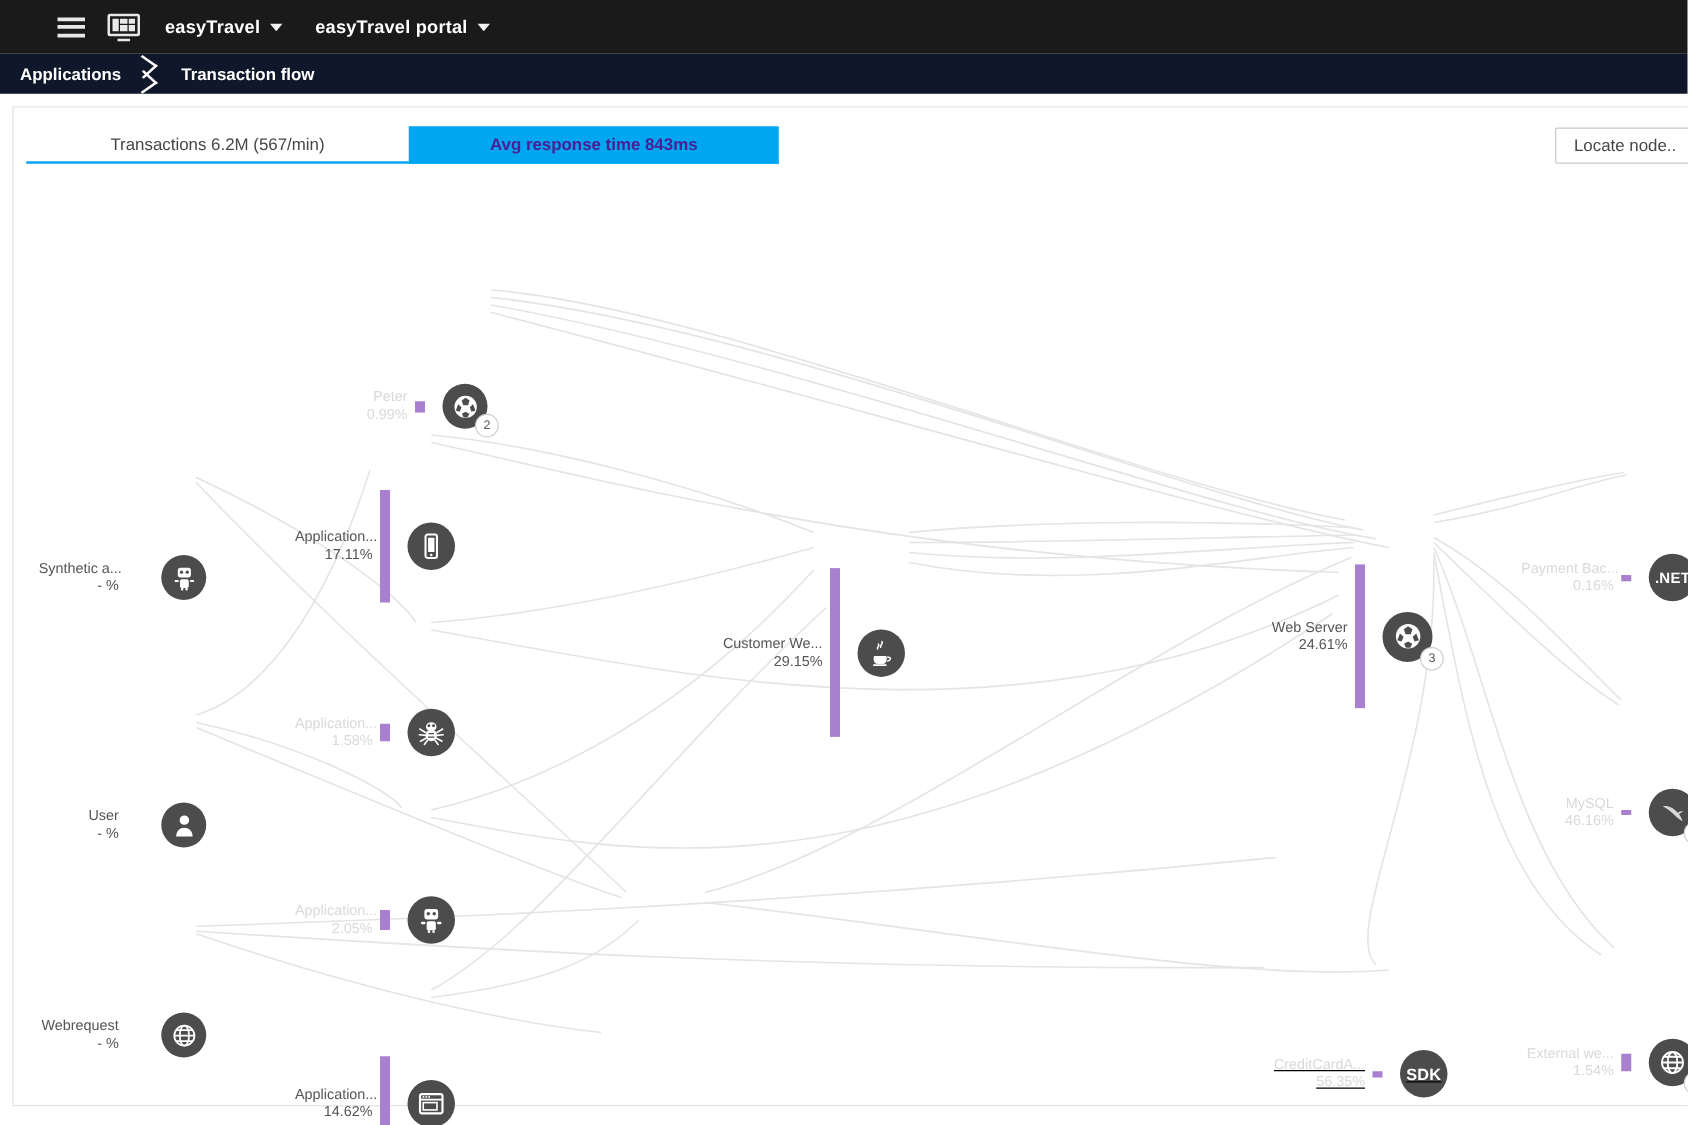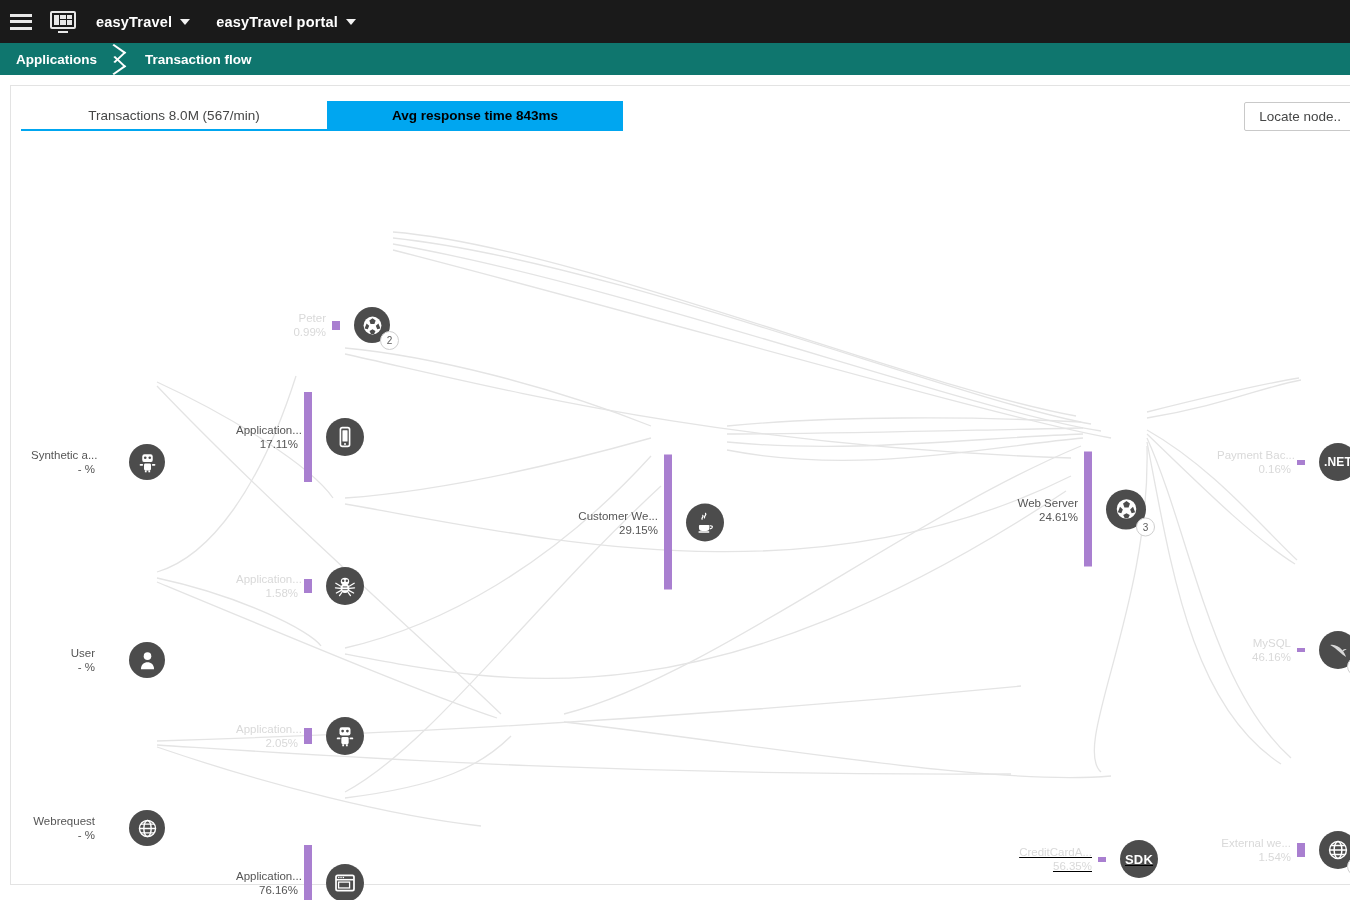--- a/index.html
+++ b/index.html
@@ -10,21 +10,21 @@
     background: #ffffff;
     font-family: "Liberation Sans", sans-serif;
     overflow: hidden;
   }
 
   
   .topbar {
     position: absolute; left: 0; top: 0;
     width: 1350px; height: 43px;
     background: #1a1a1a;
-    display: flex; align-items: center;
+    display: flex; align-items: center; padding-left: 36px;
   }
   .hamburger {
     width: 22px; height: 16px;
     margin-left: 10px; margin-right: 18px;
     display: flex; flex-direction: column; justify-content: space-between;
     cursor: pointer;
   }
   .hamburger span { display: block; height: 3px; background: #e8e8e8; border-radius: 0; }
 
   .dash-icon {
@@ -53,21 +53,21 @@
     width: 0; height: 0;
     border-left: 5px solid transparent; border-right: 5px solid transparent;
     border-top: 6px solid #ffffff;
     opacity: .95;
   }
 
   
   .crumbbar {
     position: absolute; left: 0; top: 43px;
     width: 1350px; height: 32px;
-    background: #0f766e;
+    background: #0f172a;
     display: flex; align-items: center;
   }
   .crumb {
     color: #ffffff; font-size: 13.5px; font-weight: bold;
     padding-left: 16px; cursor: pointer; white-space: nowrap;
   }
   .crumb.active { font-weight: bold; cursor: default; }
   .crumb-sep {
     width: 22px; height: 32px; position: relative; margin-left: 10px;
   }
@@ -105,21 +105,21 @@
     color: #454646;
     text-align: center;
     cursor: pointer;
     white-space: nowrap;
     min-width: 306px;
     border-bottom: 2px solid #00a6f0;
     background: #ffffff;
   }
   .tab.active {
     background: #00a6f0;
-    color: #000000;
+    color: #4c1d95;
     font-weight: bold;
     border-bottom: 2px solid #00a6f0;
     min-width: 296px;
   }
 
   .locate-btn {
     position: absolute; right: -6px; top: 16px;
     height: 29px; line-height: 27px;
     padding: 0 14px;
     border: 1px solid #c9c9c9;
@@ -215,21 +215,21 @@
 
 <div class="crumbbar">
   <div class="crumb">Applications</div>
   <div class="crumb-sep"></div>
   <div class="crumb active">Transaction flow</div>
 </div>
 
 <div class="panel">
 
   <div class="tabs">
-    <div class="tab">Transactions 8.0M (567/min)</div>
+    <div class="tab">Transactions 6.2M (567/min)</div>
     <div class="tab active">Avg response time 843ms</div>
   </div>
 
   <div class="locate-btn">Locate node..</div>
 
   <div class="stage">
     <svg class="edges" viewBox="0 0 1340 800" preserveAspectRatio="none">
       <g fill="none" stroke="#e4e4e4" stroke-width="1.3">
 
         <path d="M382,146 C560,160 900,300 1065,330"></path>
@@ -392,21 +392,21 @@
           <span class="glyph">
             <svg width="21" height="21" viewBox="0 0 24 24" fill="none" stroke="#fff" stroke-width="1.6">
               <circle cx="12" cy="12" r="9.2"></circle>
               <ellipse cx="12" cy="12" rx="4.2" ry="9.2"></ellipse>
               <path d="M3 12 H21 M4.6 7 H19.4 M4.6 17 H19.4"></path>
             </svg>
           </span>
         </div>
       </div>
       <div class="node" style="left: 334px; top: 797px; transform: translate(-109px, -50%);">
-        <div class="nlabel" style="width: 62px;"><span>Application...</span><span class="pct">76.16%</span></div>
+        <div class="nlabel" style="width: 62px;"><span>Application...</span><span class="pct">14.62%</span></div>
         <div class="ngap" style="width: 6px;"></div>
         <div class="vbar" style="width: 8px; height: 76px; visibility: visible;"></div>
         <div class="ngap" style="width: 14px;"></div>
         <div class="node-circle" style="width: 38px; height: 38px;">
           <span class="glyph">
             <svg width="22" height="22" viewBox="0 0 24 24" fill="#fff">
               <rect x="2.2" y="3.6" width="19.6" height="16.8" rx="1.8" fill="none" stroke="#fff" stroke-width="1.9"></rect>
               <path d="M2.2 8.4 H21.8" stroke="#fff" stroke-width="1.7"></path>
               <circle cx="5.2" cy="6" r=".85"></circle>
               <circle cx="7.7" cy="6" r=".85"></circle>

